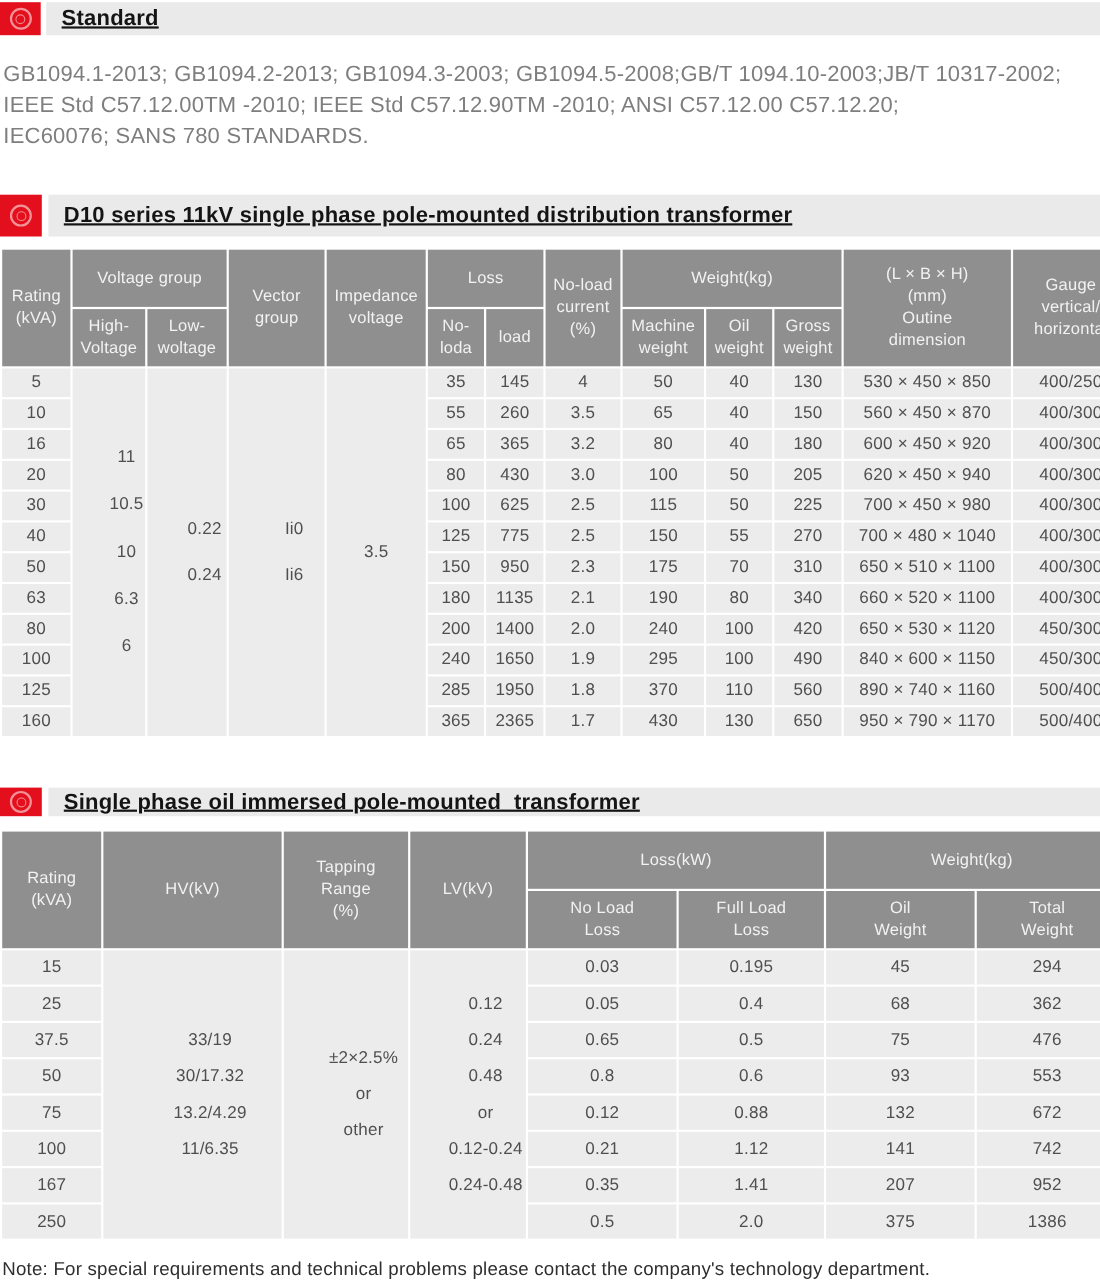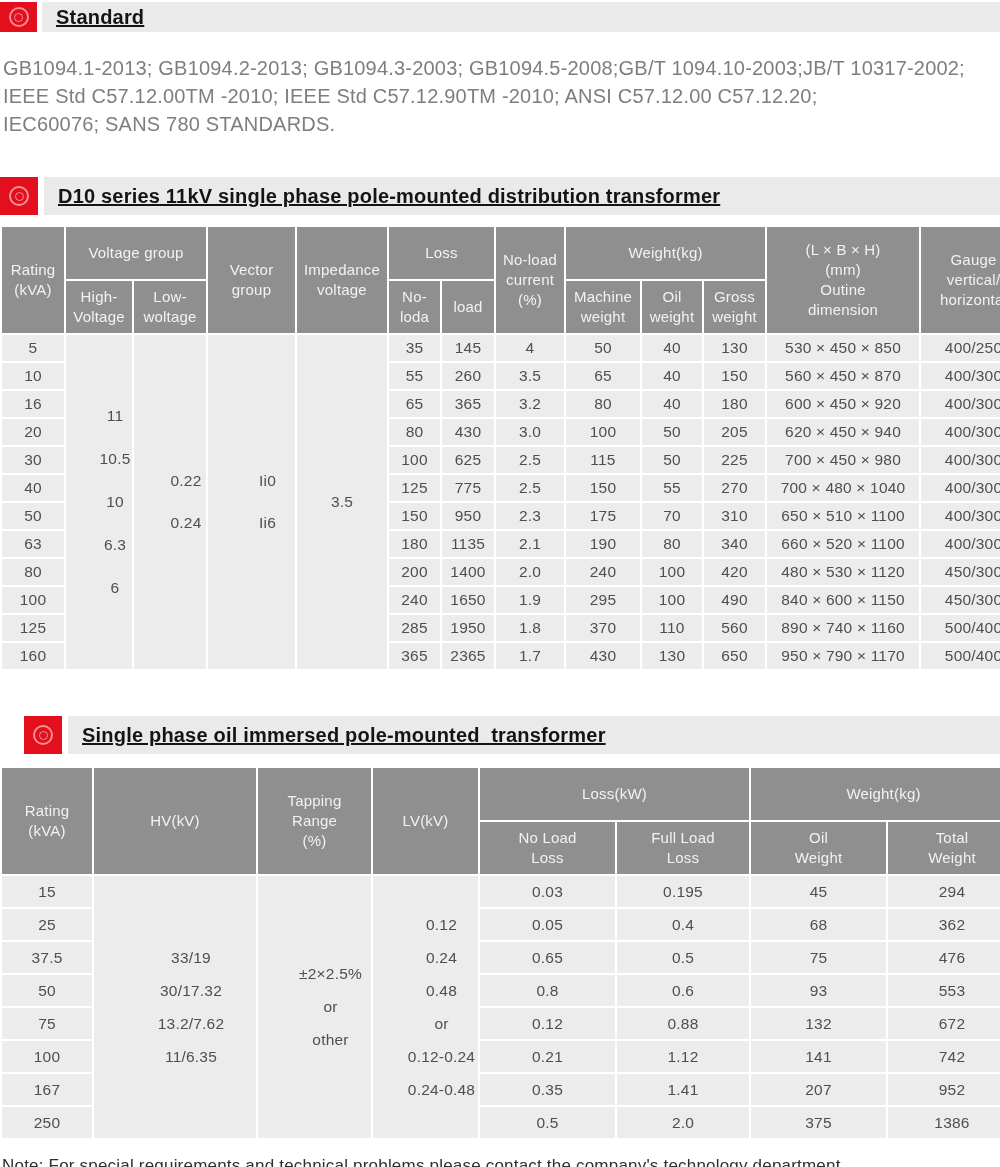--- a/index.html
+++ b/index.html
@@ -20,21 +20,21 @@
   }
   .ring-inner{width:7px;height:7px;border:1.5px solid rgba(255,255,255,.5);border-radius:50%;}
   .heading-bar{
     flex:1;background:#eaeaea;display:flex;align-items:center;
     padding-left:14px;font-weight:bold;font-size:20px;color:#141414;
     letter-spacing:.2px;white-space:pre;text-decoration:underline;
   }
   .h-standard{margin-top:2px;height:30px;}
   .h-standard .icon-box{width:37px;flex:0 0 37px;margin-right:5px;}
   .h-d10{margin-top:39px;height:38px;}
-  .h-single{margin-top:45px;height:38px;padding-left:24px;}
+  .h-single{margin-top:45px;height:26px;}
 
   
   .standards{
     margin:22px 0 0 3px;font-size:20px;line-height:28px;color:#7e7e7e;
     white-space:pre-line;letter-spacing:.2px;
   }
 
   
   table{
     border-collapse:separate;border-spacing:2px;table-layout:fixed;
@@ -265,21 +265,21 @@
       </tr>
 
       <tr>
         <td>80</td>
         <td>200</td>
         <td>1400</td>
         <td>2.0</td>
         <td>240</td>
         <td>100</td>
         <td>420</td>
-        <td>480 × 530 × 1120</td>
+        <td>650 × 530 × 1120</td>
         <td>450/300</td>
       </tr>
 
       <tr>
         <td>100</td>
         <td>240</td>
         <td>1650</td>
         <td>1.9</td>
         <td>295</td>
         <td>100</td>
@@ -357,21 +357,21 @@
 Weight</th>
     </tr>
   </thead>
   <tbody>
     <tr>
       <td>15</td>
       <td rowspan="8">
         <div class="stack lh33">
           <div>33/19</div>
           <div>30/17.32</div>
-          <div>13.2/7.62</div>
+          <div>13.2/4.29</div>
           <div>11/6.35</div>
         </div>
       </td>
       <td rowspan="8">
         <div class="stack lh33">
           <div>±2×2.5%</div>
           <div>or</div>
           <div>other</div>
         </div>
       </td>

